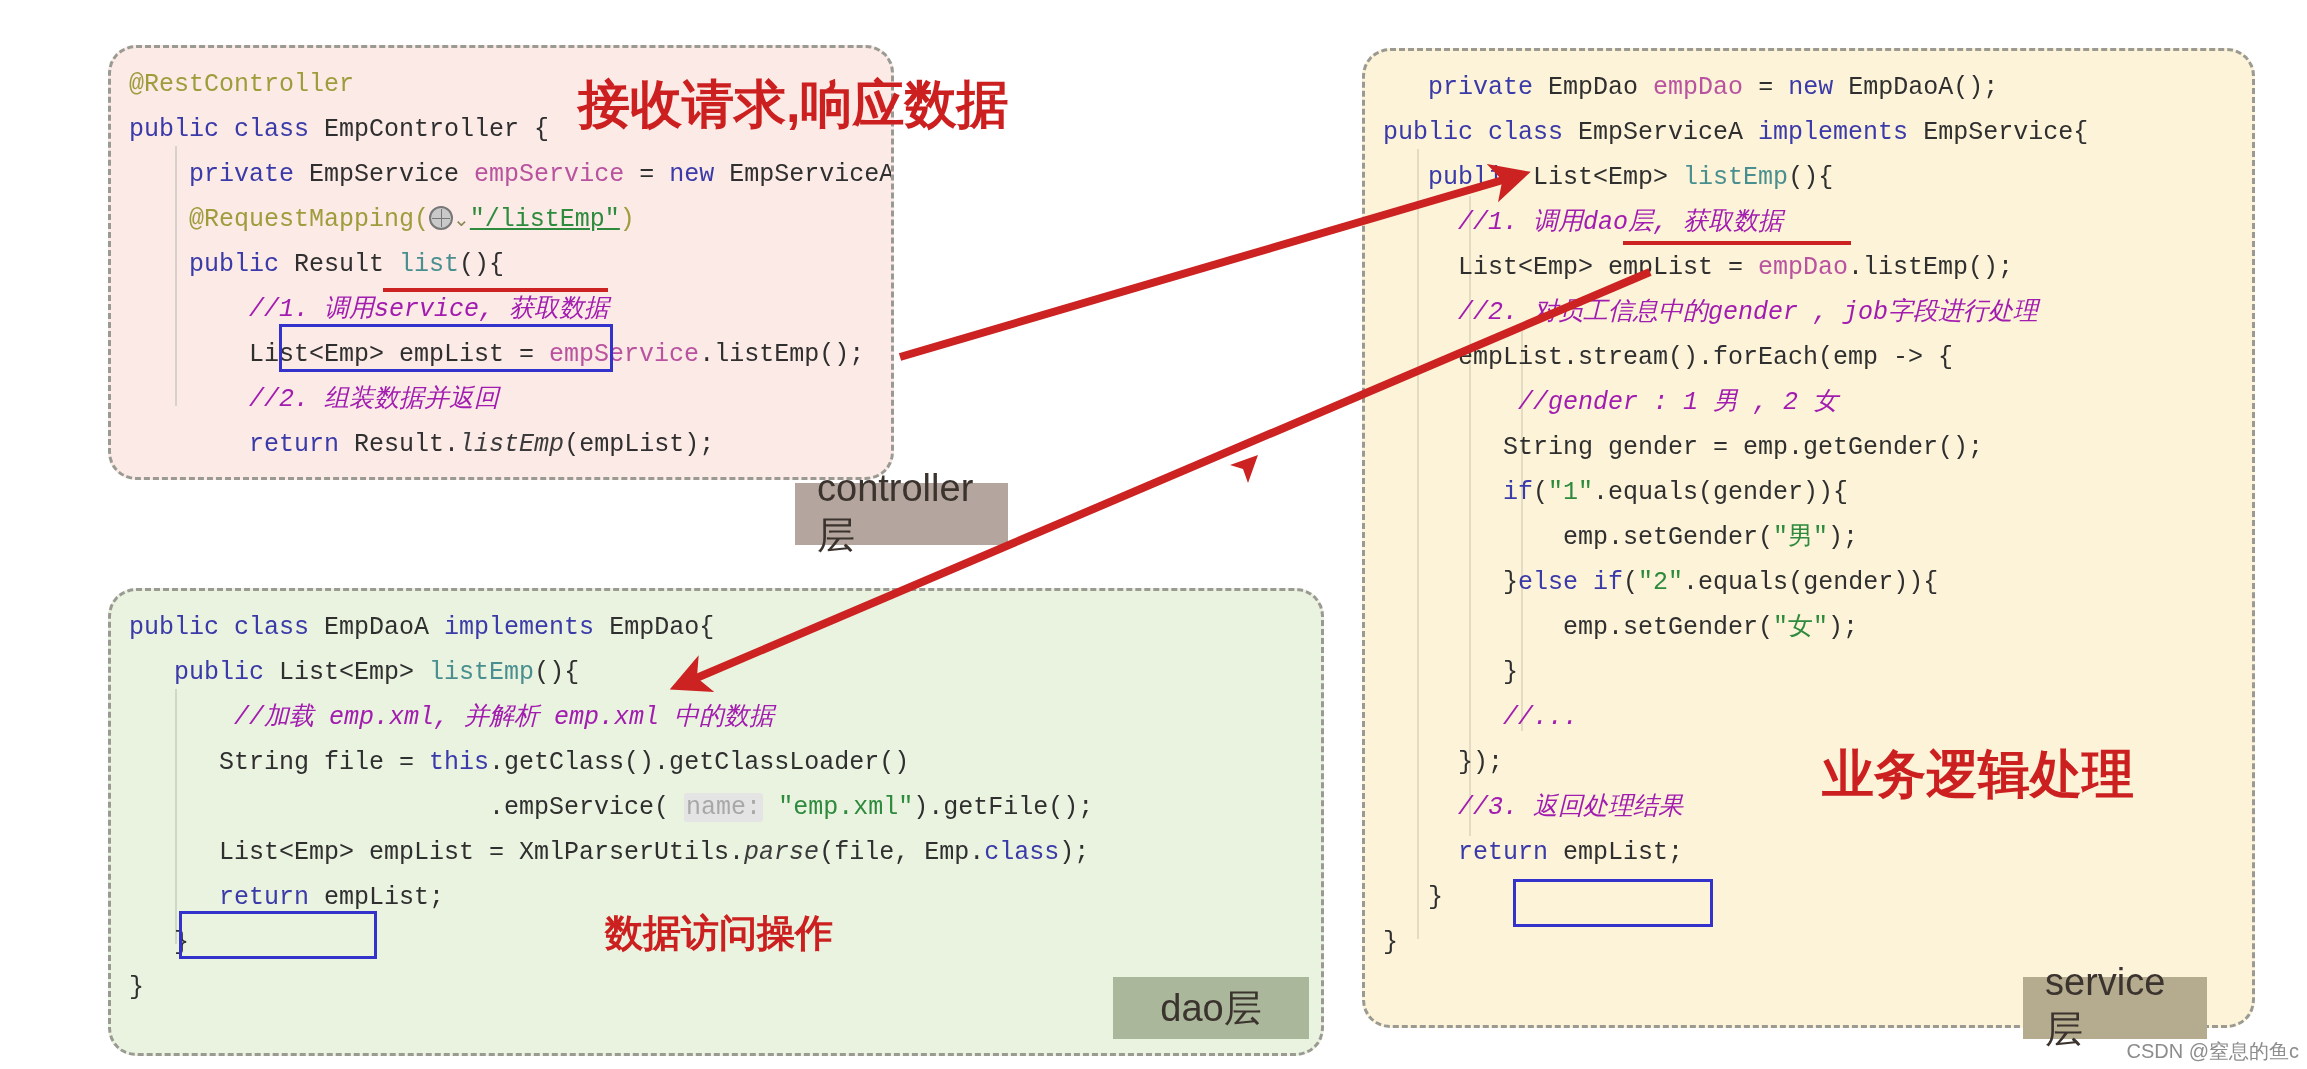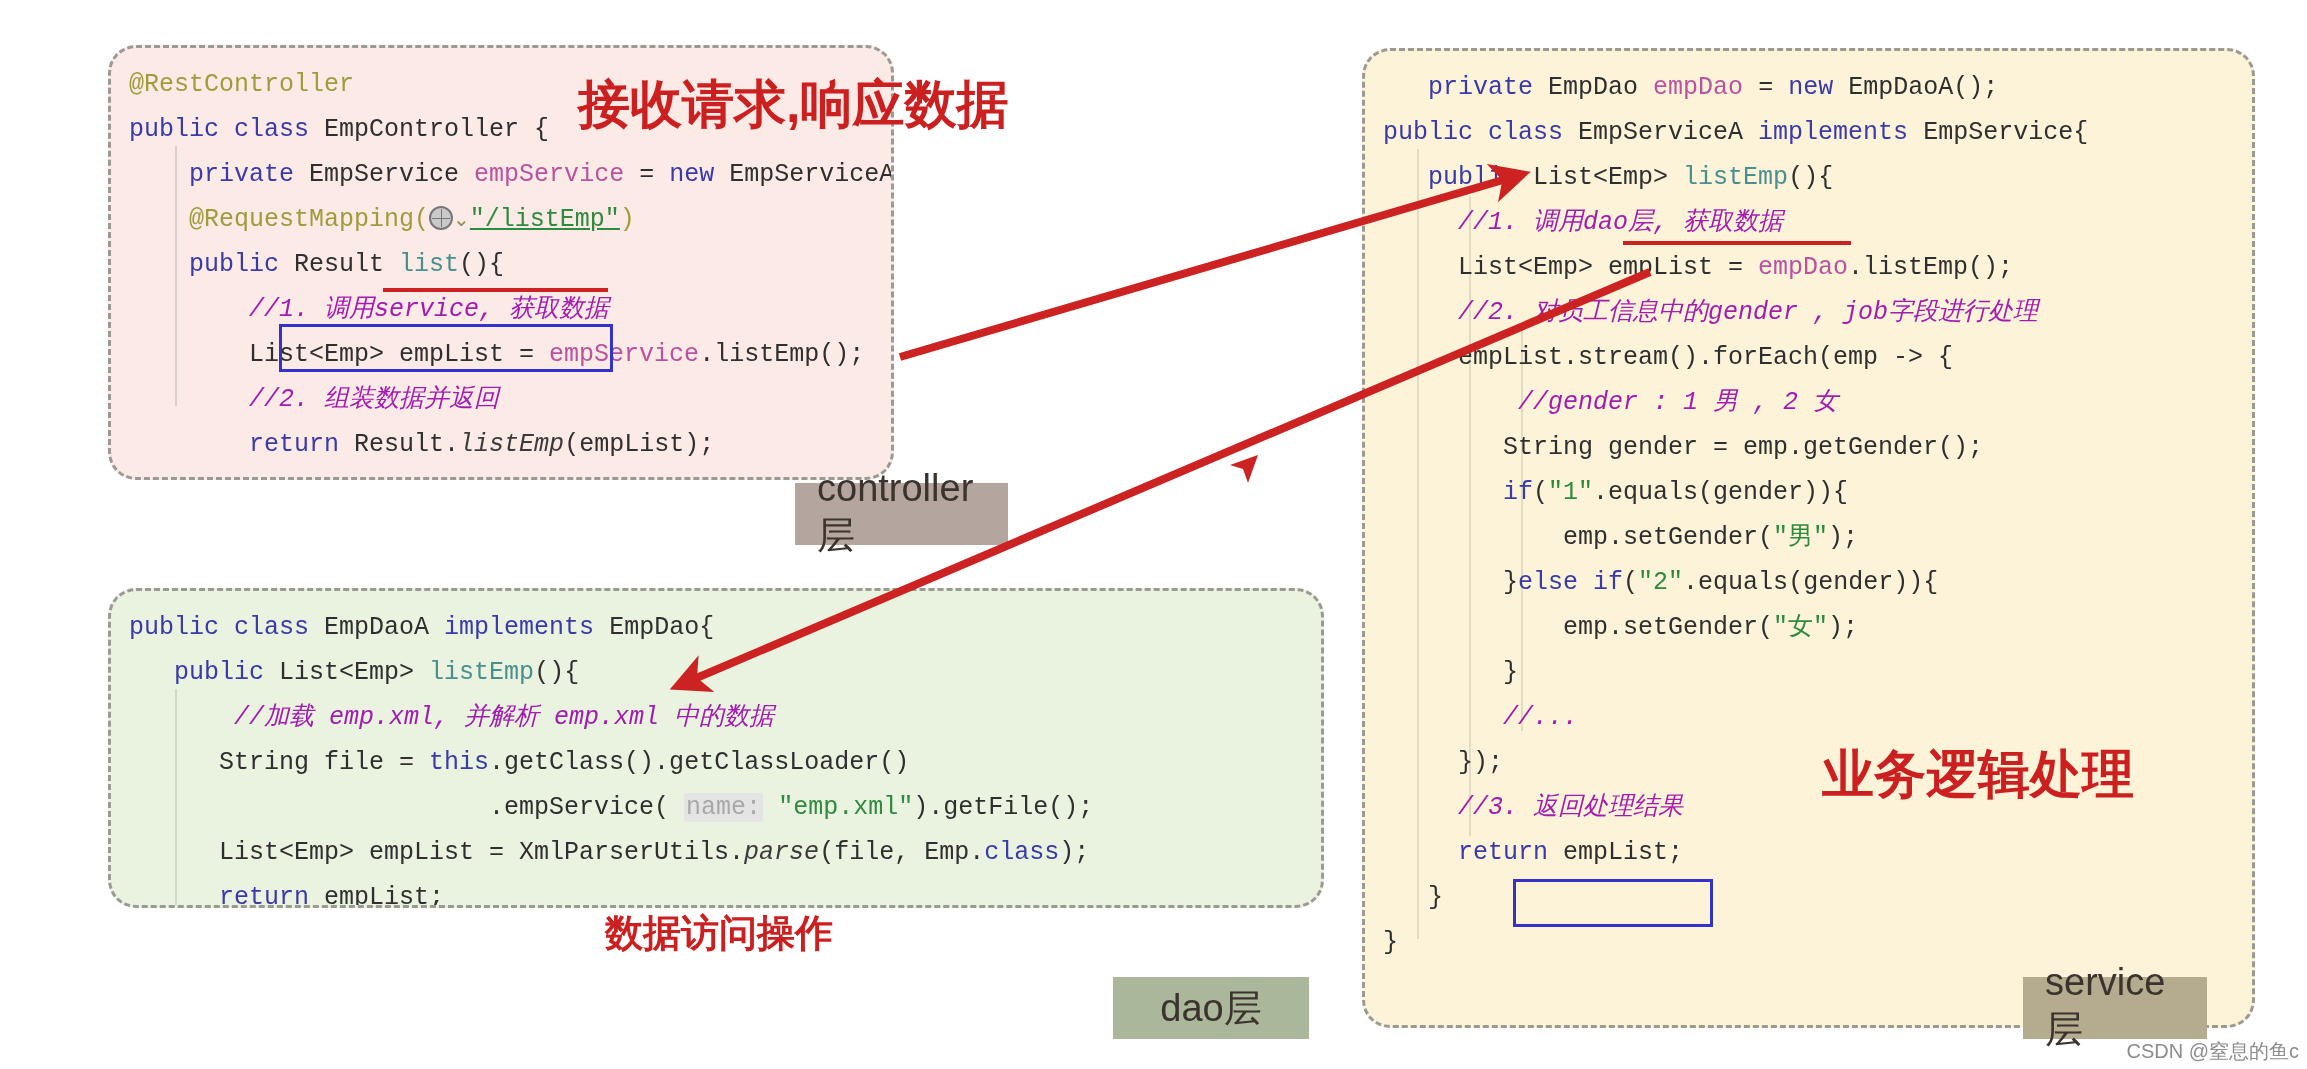--- a/index.html
+++ b/index.html
@@ -33,21 +33,21 @@
     white-space: pre;
     font-family: "Liberation Mono", "DejaVu Sans Mono", monospace;
     font-size: 25px;
     line-height: 45px;
     color: #3b3b3b;
     position: relative;
   }
 
   
   #panel-controller { left: 108px; top: 45px; width: 786px; height: 435px; background: #fbeae6; }
-  #panel-dao        { left: 108px; top: 588px; width: 1216px; height: 320px; background: #eaf2e0; }
+  #panel-dao        { left: 108px; top: 588px; width: 1216px; height: 468px; background: #eaf2e0; }
   #panel-service    { left: 1362px; top: 48px; width: 893px; height: 980px; background: #fcf3d9; }
 
   
   .kw      { color: #3a3aa8; }
   .anno    { color: #9d9d3c; }
   .type    { color: #2f2f2f; }
   .field   { color: #b9539f; }
   .cmt     { color: #a21caf; font-style: italic; }
   .str     { color: #2e8b3d; }
   .teal    { color: #4a8f8f; }

